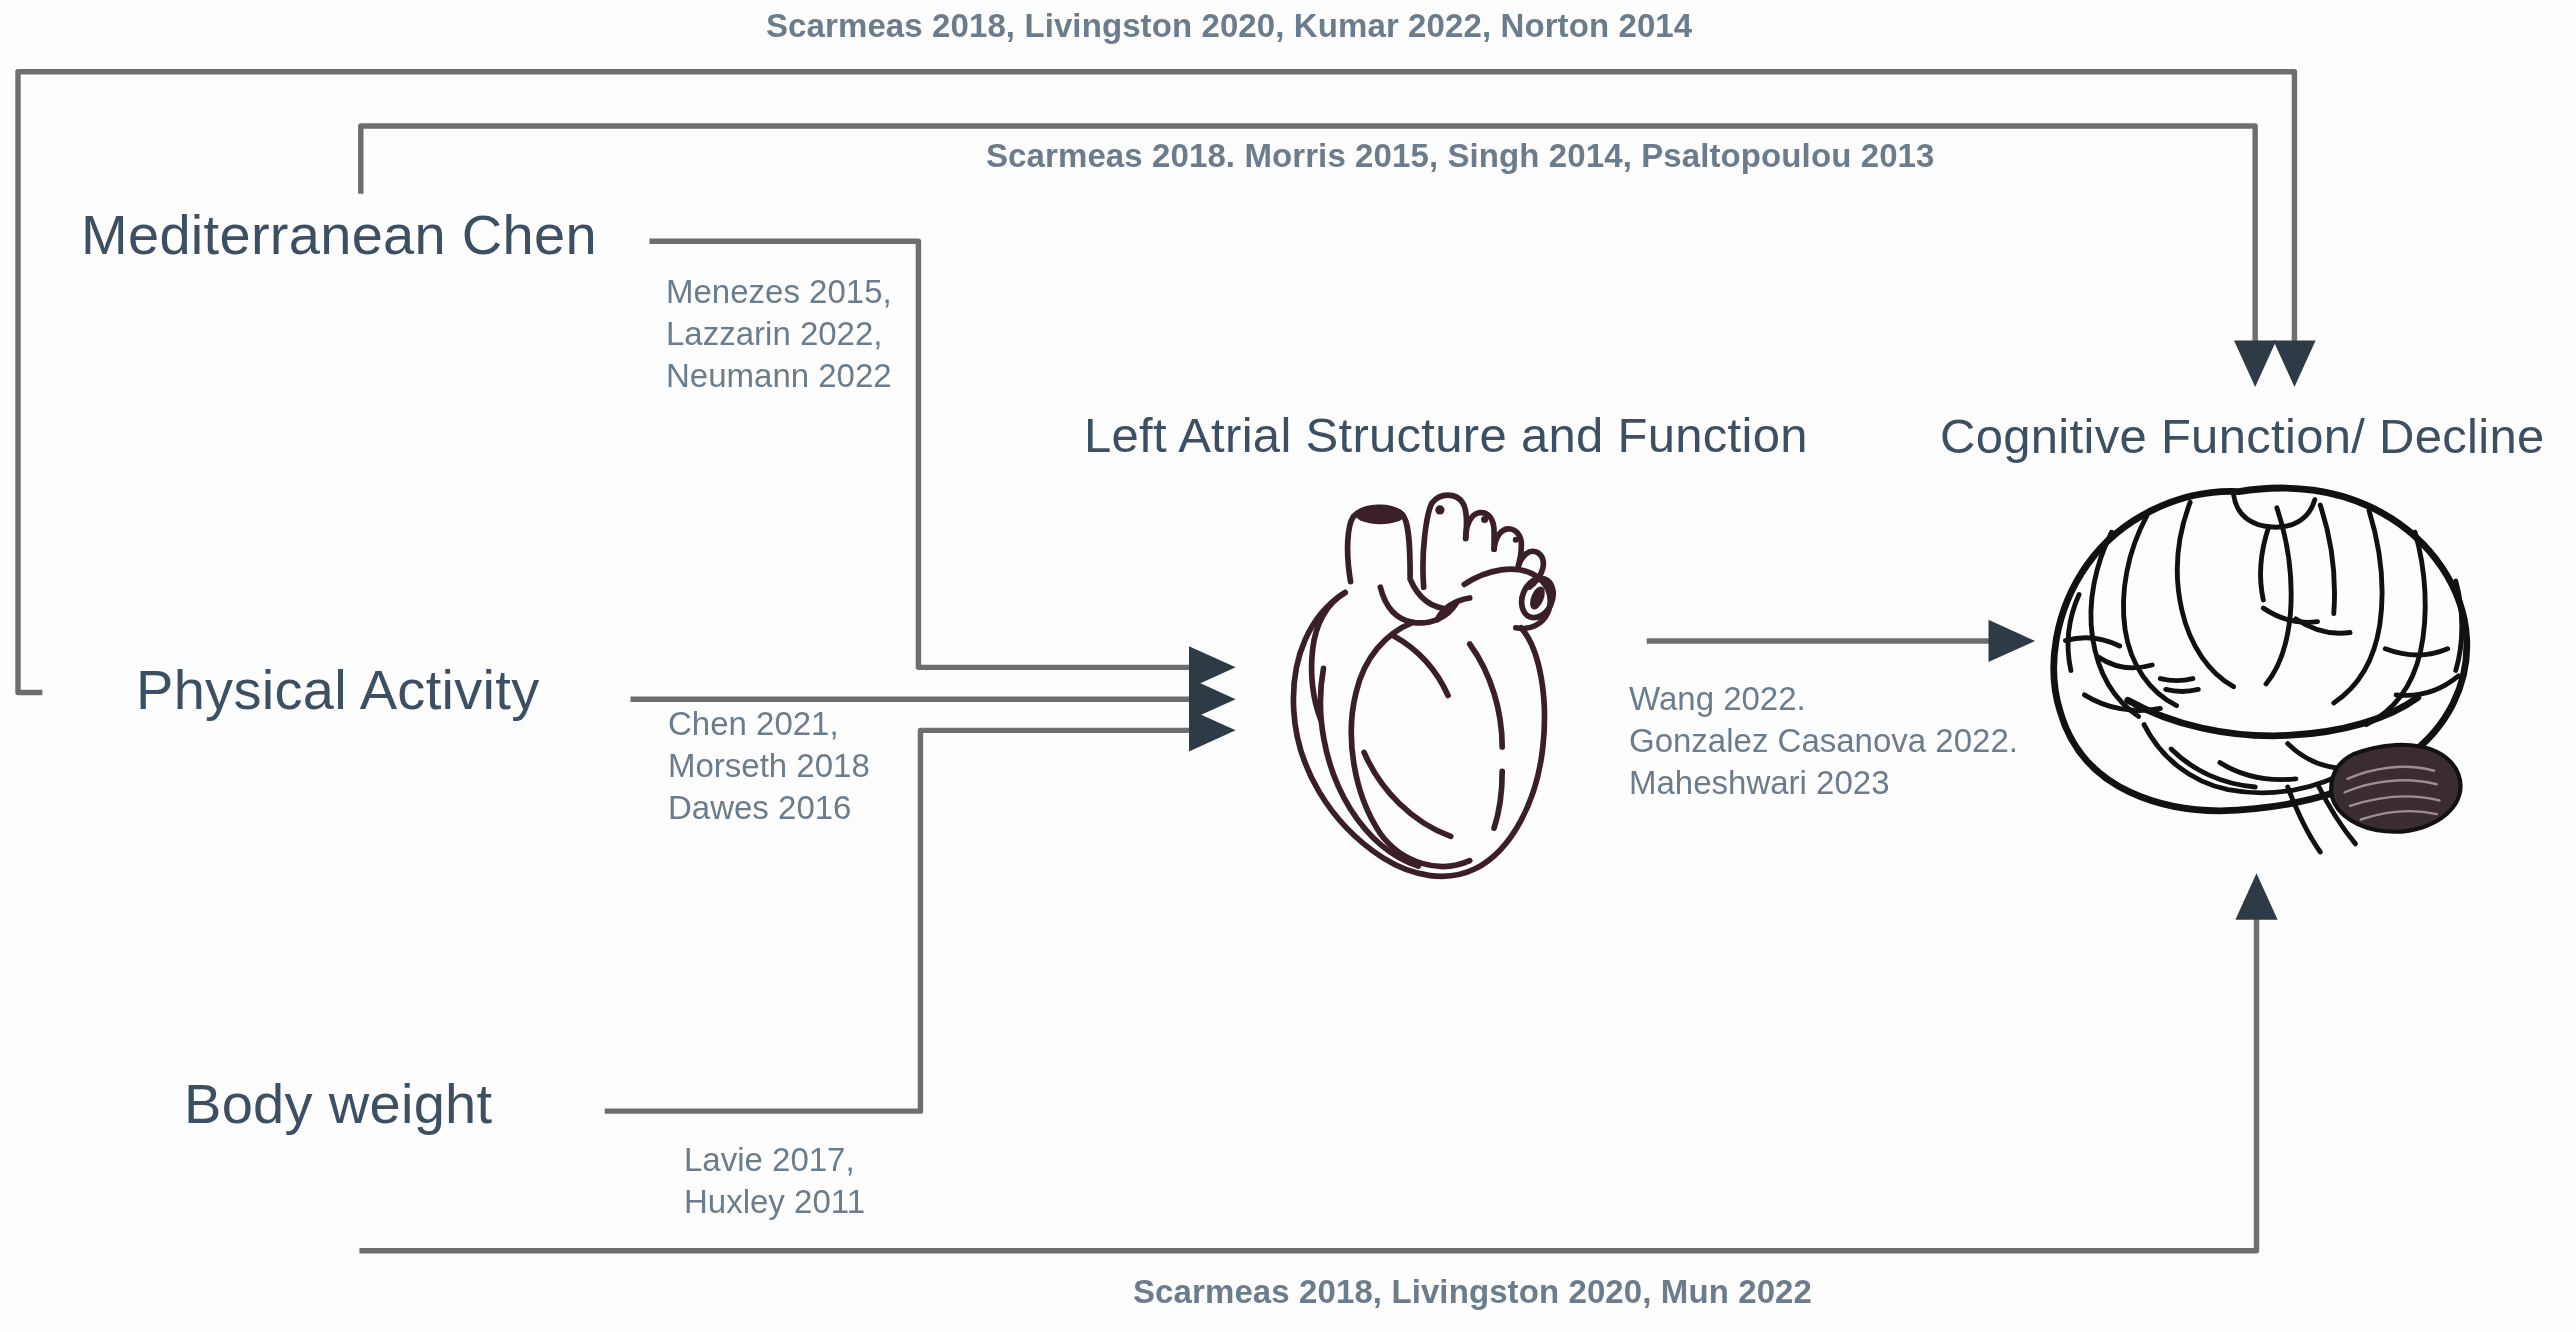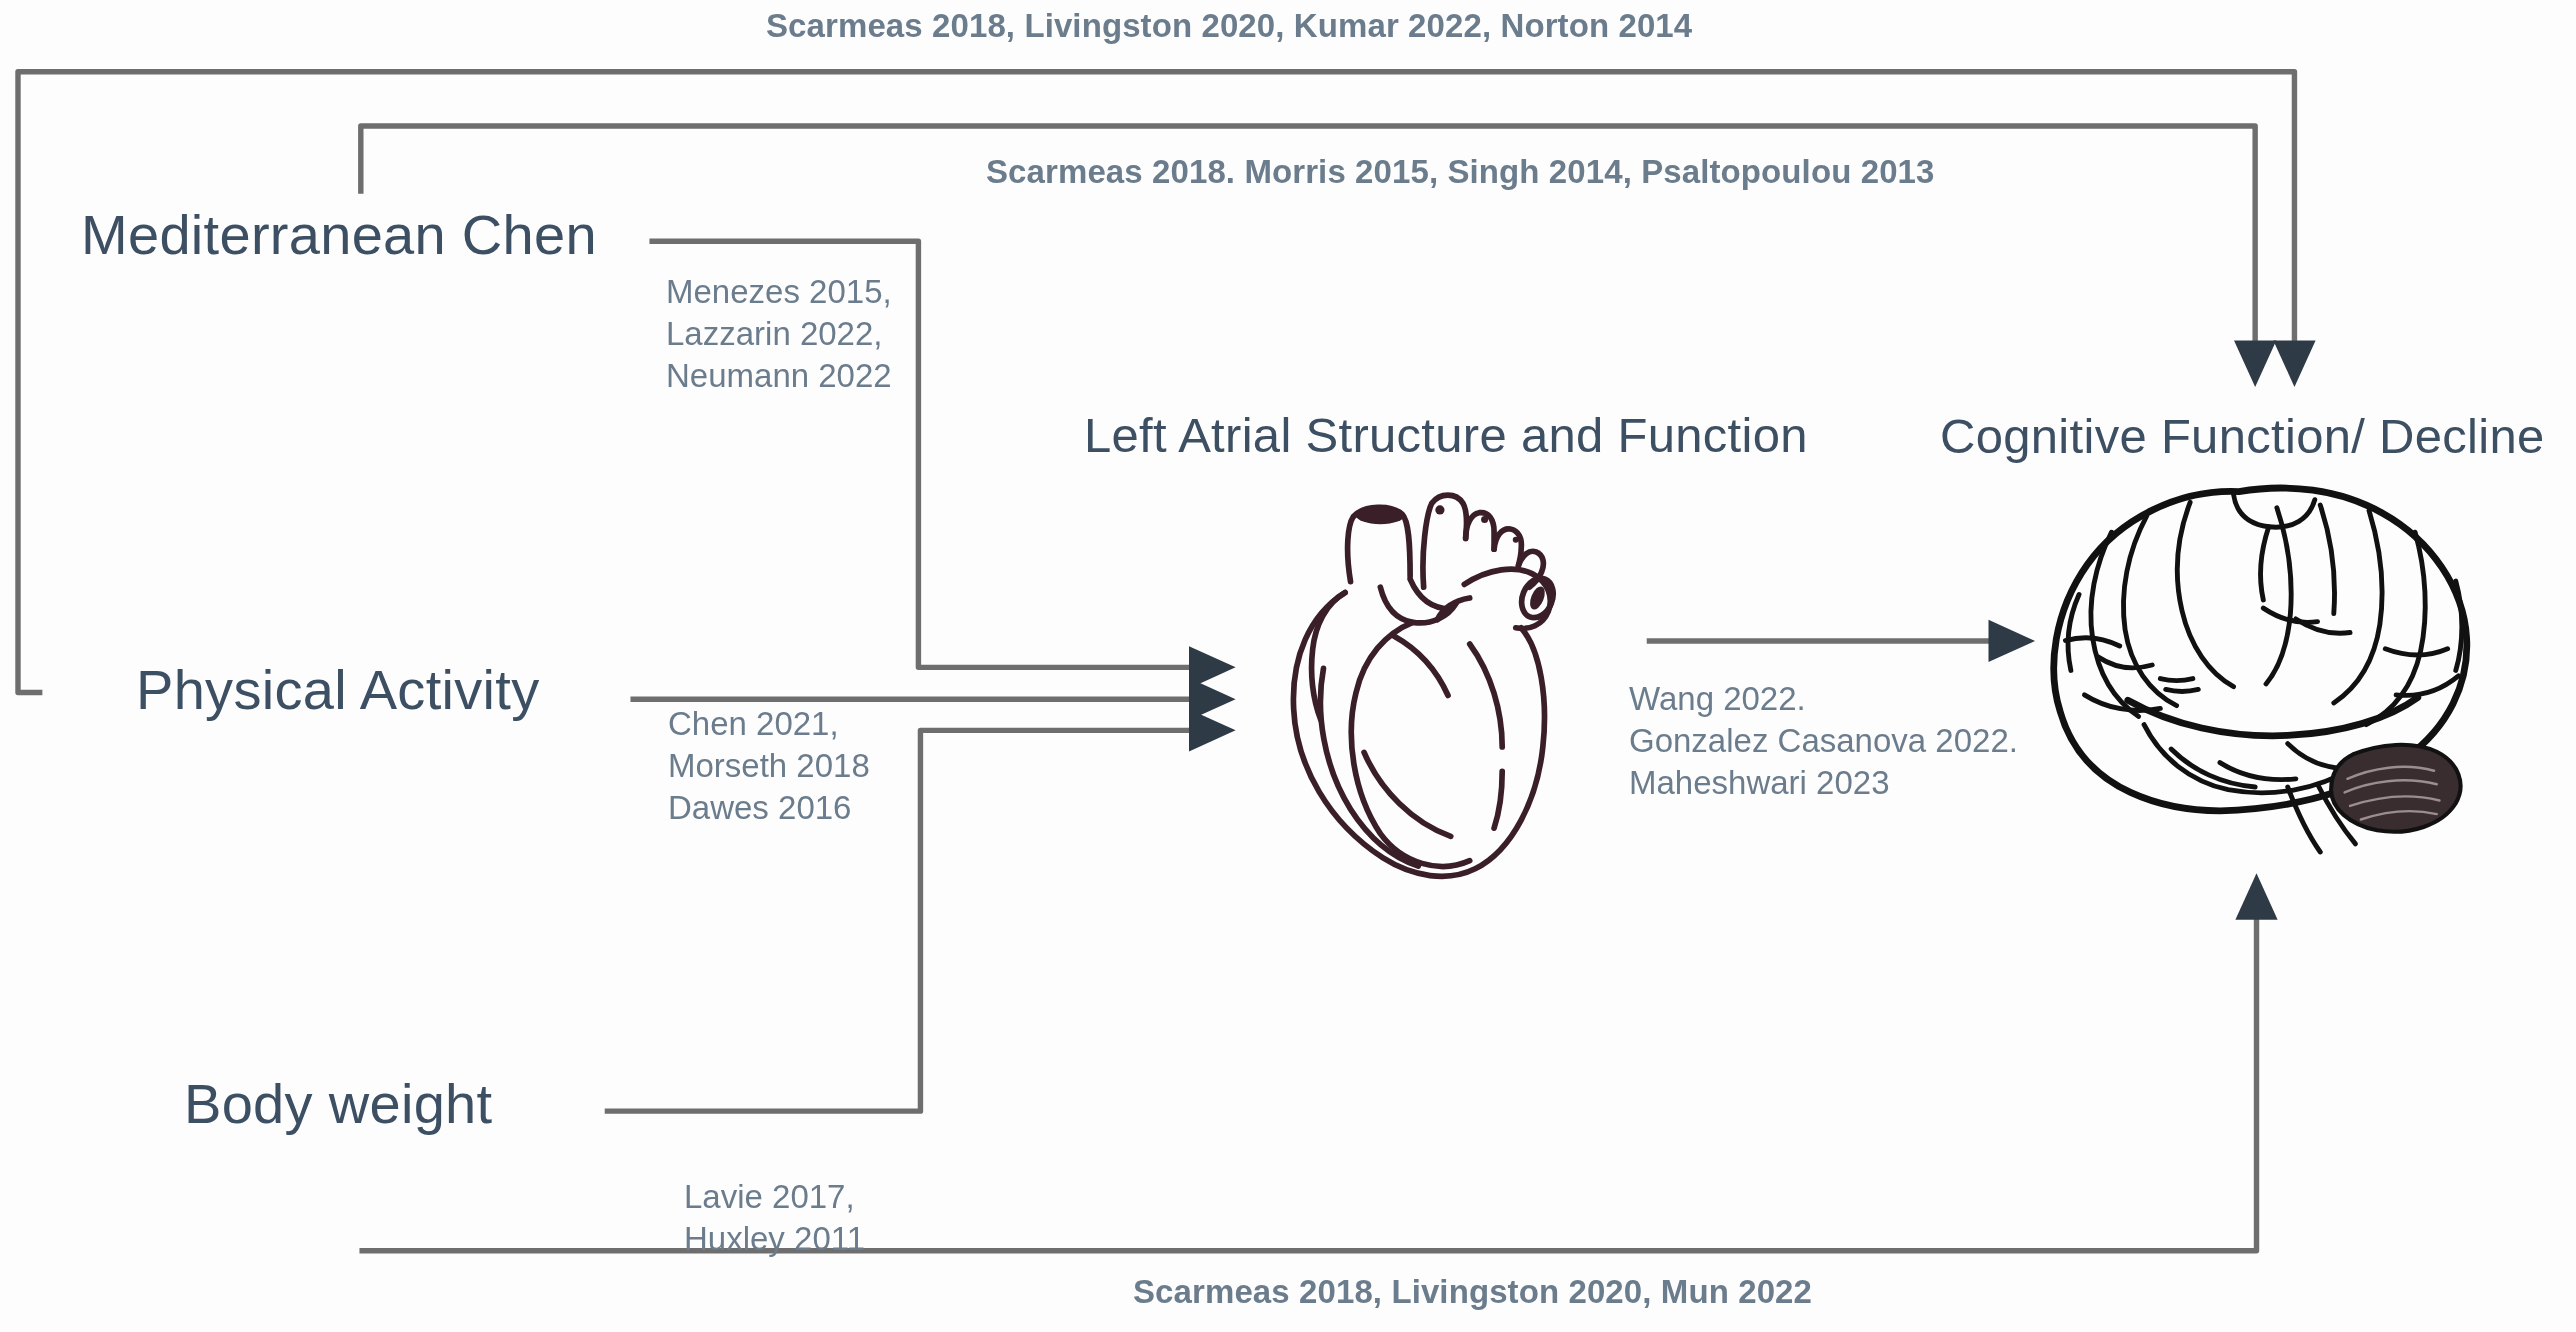--- a/index.html
+++ b/index.html
@@ -178,35 +178,35 @@
   <div class="node-label big-label" style="left:136px; top:657px;">Physical Activity</div>
 
   <div class="node-label big-label" style="left:184px; top:1071px;">Body weight</div>
 
   <div class="node-label mid-label" style="left:1940px; top:408px;">Cognitive Function/ Decline</div>
 
   <div class="node-label mid-label" style="left:1084px; top:407px;">Left Atrial Structure and Function</div>
 
   <div class="cite heavy" style="left:766px; top:6.8px;text-align:center;">Scarmeas 2018, Livingston 2020, Kumar  2022, Norton 2014</div>
 
-  <div class="cite heavy" style="left:986px; top:137px;margin-top:16px;">Scarmeas 2018. Morris 2015, Singh 2014, Psaltopoulou 2013</div>
+  <div class="cite heavy" style="left:986px; top:137px;">Scarmeas 2018. Morris 2015, Singh 2014, Psaltopoulou 2013</div>
 
   <div class="cite-block" style="left:666px; top:271px;">
     <div>Menezes 2015,</div>
     <div>Lazzarin 2022,</div>
     <div>Neumann 2022</div>
   </div>
 
   <div class="cite-block" style="left:668px; top:703px;">
     <div>Chen 2021,</div>
     <div>Morseth 2018</div>
     <div>Dawes 2016</div>
   </div>
 
-  <div class="cite-block" style="left:684px; top:1139px;margin-top:37px;">
+  <div class="cite-block" style="left:684px; top:1139px;">
     <div>Lavie 2017,</div>
     <div>Huxley 2011</div>
   </div>
 
   <div class="cite-block thin" style="left:1585px; top:678px;">
     <div>Wang 2022.</div>
     <div>Gonzalez Casanova 2022.</div>
     <div>Maheshwari 2023</div>
   </div>
 

